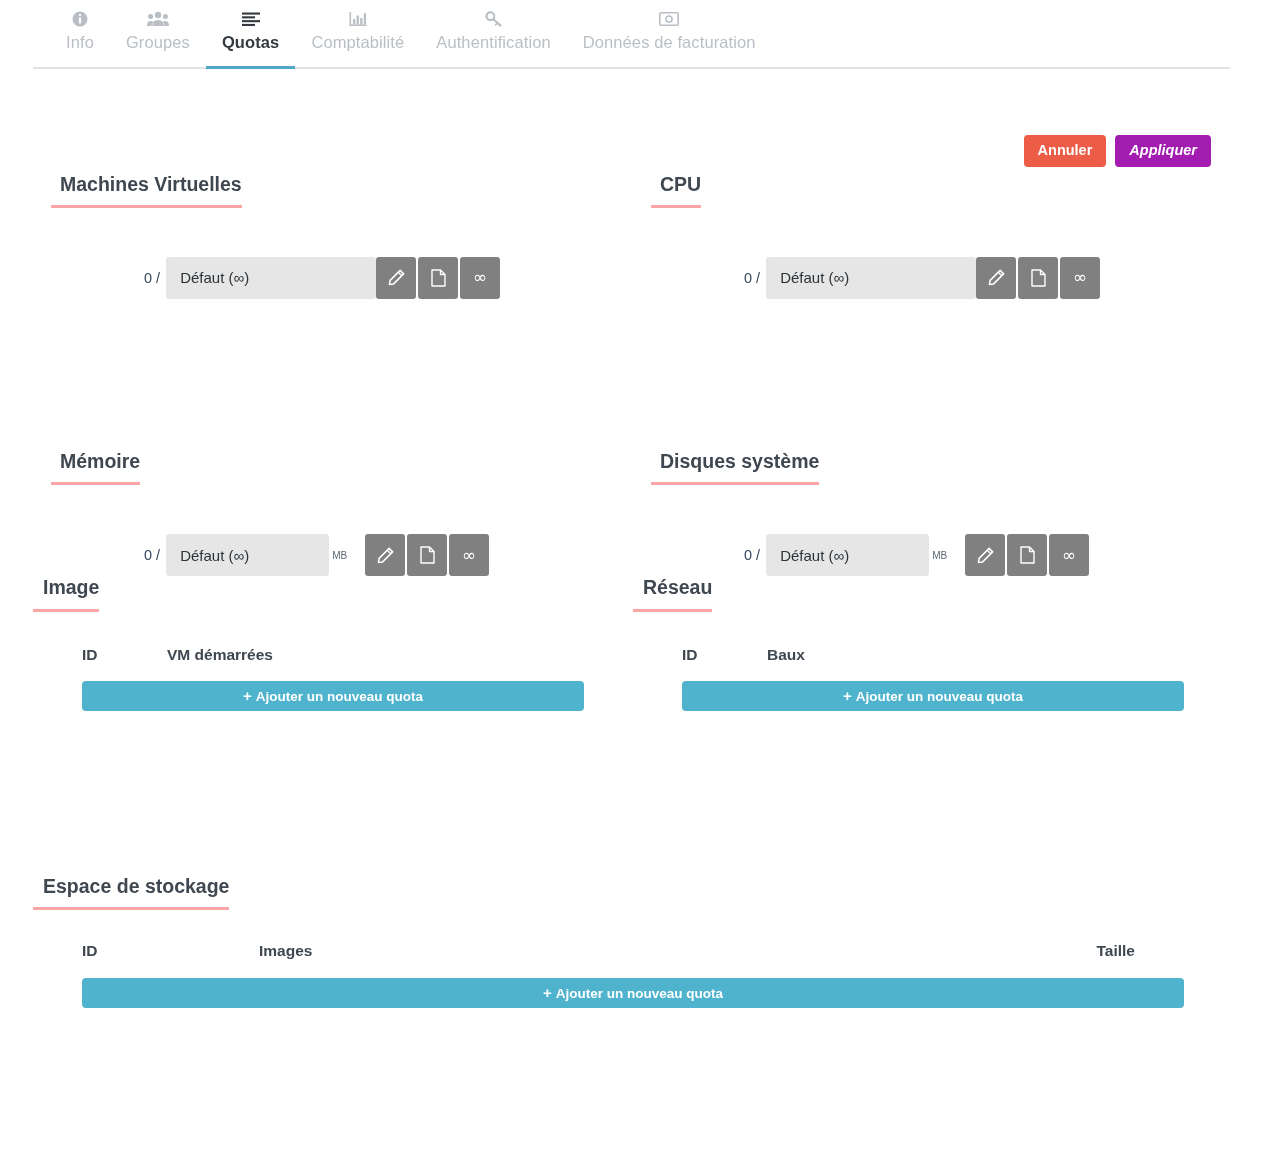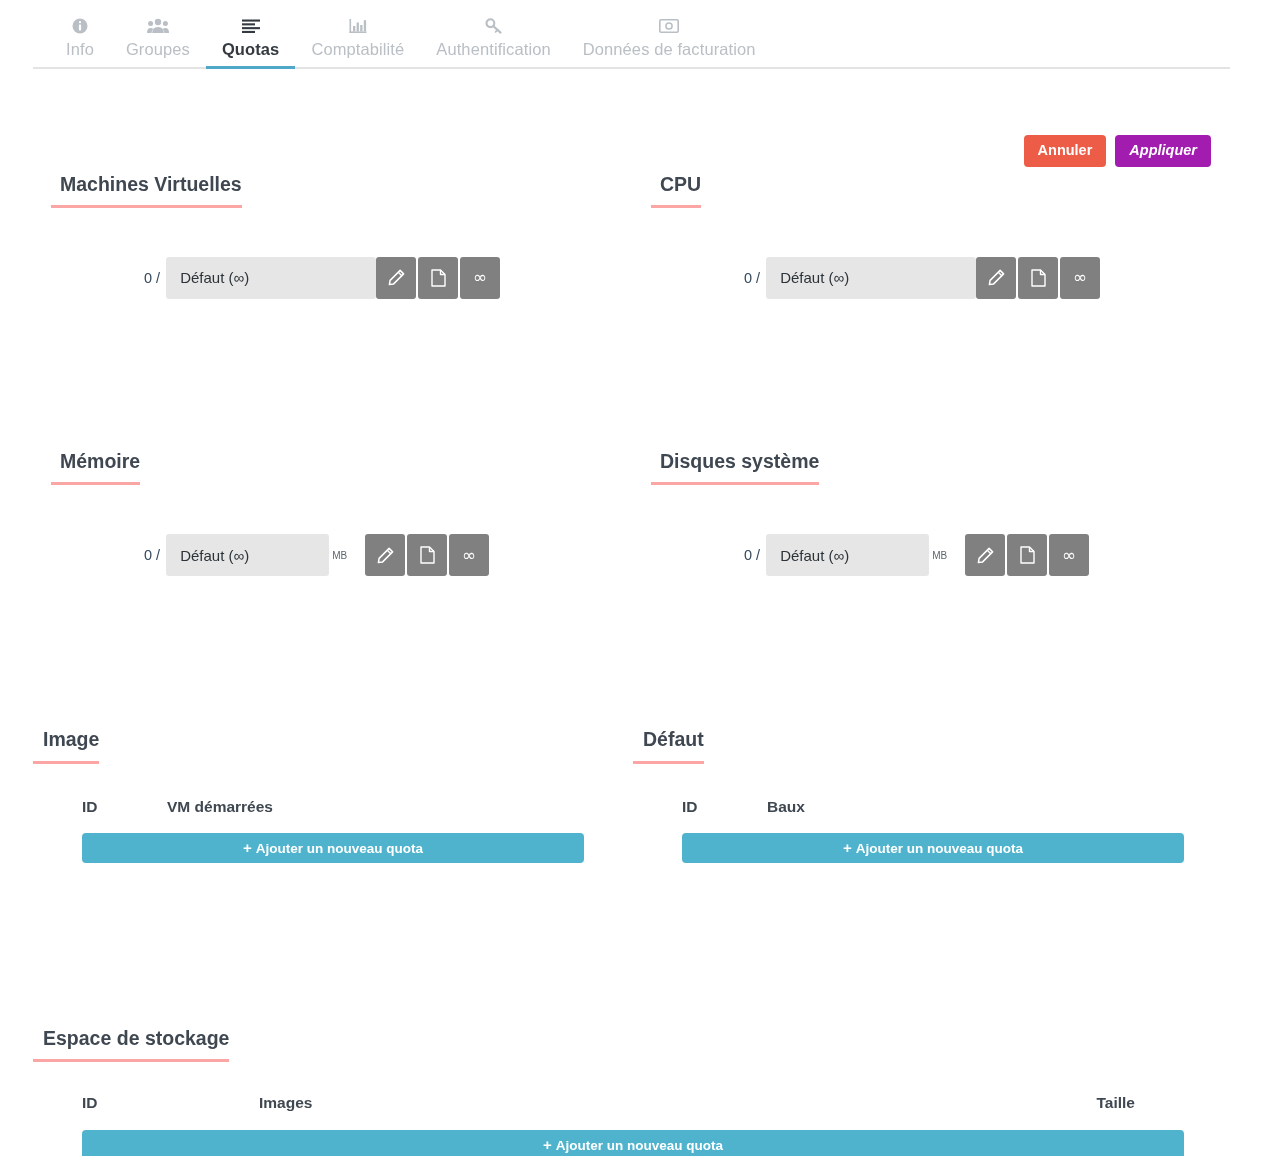--- a/index.html
+++ b/index.html
@@ -18,21 +18,20 @@
     padding: 0 33px;
   }
   .tabbar-underline {
     position: absolute;
     left: 33px; right: 35px; bottom: 0;
     height: 2px;
     background: #e3e3e3;
   }
   .tabs {
     display: flex;
-    align-items: flex-end;
     height: 69px;
     padding-left: 17px;
   }
   .tab {
     position: relative;
     padding: 8px 16px 10px 16px;
     text-align: center;
     cursor: pointer;
     user-select: none;
   }
@@ -161,21 +160,20 @@
     font-size: 17px;
     line-height: 1;
     font-family: "DejaVu Sans", sans-serif;
   }
 
   
   .lists {
     display: grid;
     grid-template-columns: 600px 600px;
     padding: 0 0 12px 33px;
-    margin-top: 152px;
   }
   .list-panel .panel-title { padding-left: 10px; }
   .list-head {
     display: flex;
     margin-top: 34px;
     padding-left: 49px;
     font-size: 15.5px;
     font-weight: bold;
     color: #3f4751;
   }
@@ -434,21 +432,21 @@
     <div class="list-head">
       <span class="col-id">ID</span>
       <span class="col-mid">VM démarrées</span>
     </div>
     <button class="addbtn">
       <span class="plus">+</span><span>Ajouter un nouveau quota</span>
     </button>
   </div>
 
   <div class="list-panel">
-    <div class="panel-title">Défaut</div>
+    <div class="panel-title">Réseau</div>
     <div class="list-head">
       <span class="col-id">ID</span>
       <span class="col-mid">Baux</span>
     </div>
     <button class="addbtn">
       <span class="plus">+</span><span>Ajouter un nouveau quota</span>
     </button>
   </div>
 
 </div>

